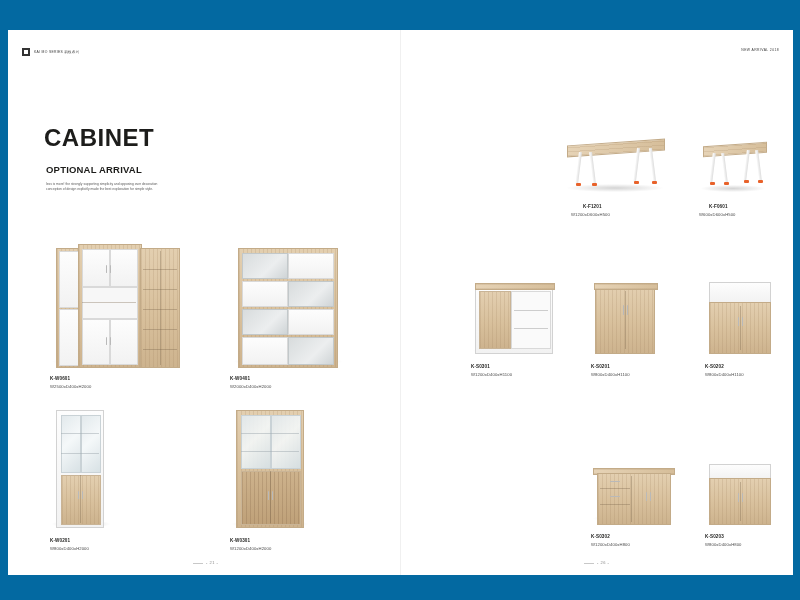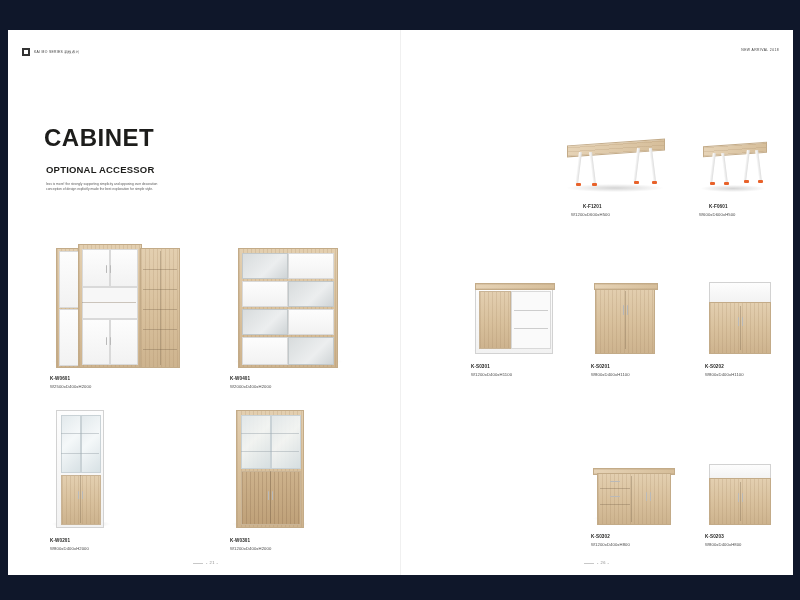--- a/index.html
+++ b/index.html
@@ -13,21 +13,21 @@
     font-family: "Liberation Sans", sans-serif;
     color: #231f20;
     overflow: hidden;
     position: relative;
   }
   .page {
     position: absolute;
     left: 0; top: 0;
     width: 800px;
     height: 600px;
-    background: #0f172a;
+    background: #0369a1;
   }
   .spread {
     position: absolute;
     left: 8px;
     top: 30px;
     width: 784px;
     height: 545px;
     background: #fefefe;
     box-shadow: 0 0 0 0 transparent;
   }
@@ -203,21 +203,21 @@
     <div class="page-left">
 
       <div class="hdr">
         <div class="hdr-left">
           <span class="hdr-logo"></span>
           <span class="hdr-brand">KAI MO SERIES  凯模系列</span>
         </div>
       </div>
 
       <div class="title">CABINET</div>
-      <div class="subtitle">OPTIONAL ACCESSOR</div>
+      <div class="subtitle">OPTIONAL ARRIVAL</div>
       <div class="blurb">less is more! the strongly supporting simplicity and opposing over decoration conception of design explicitly made the best explanation for simple style.</div>
 
       <div class="item" style="left:42px; top:212px; width:132px; height:148px;">
         <div class="art">
           <div class="shadow-floor" style="left:2px; bottom:6px; width:128px; height:9px;"></div>
 
           <div class="wood" style="position:absolute; left:6px; top:6px; width:22px; height:118px; border:.5px solid #c3ab88;">
             <div class="white-pan" style="position:absolute; left:2px; top:2px; width:18px; height:55px;"></div>
             <div class="white-pan" style="position:absolute; left:2px; top:60px; width:18px; height:55px;"></div>
           </div>

